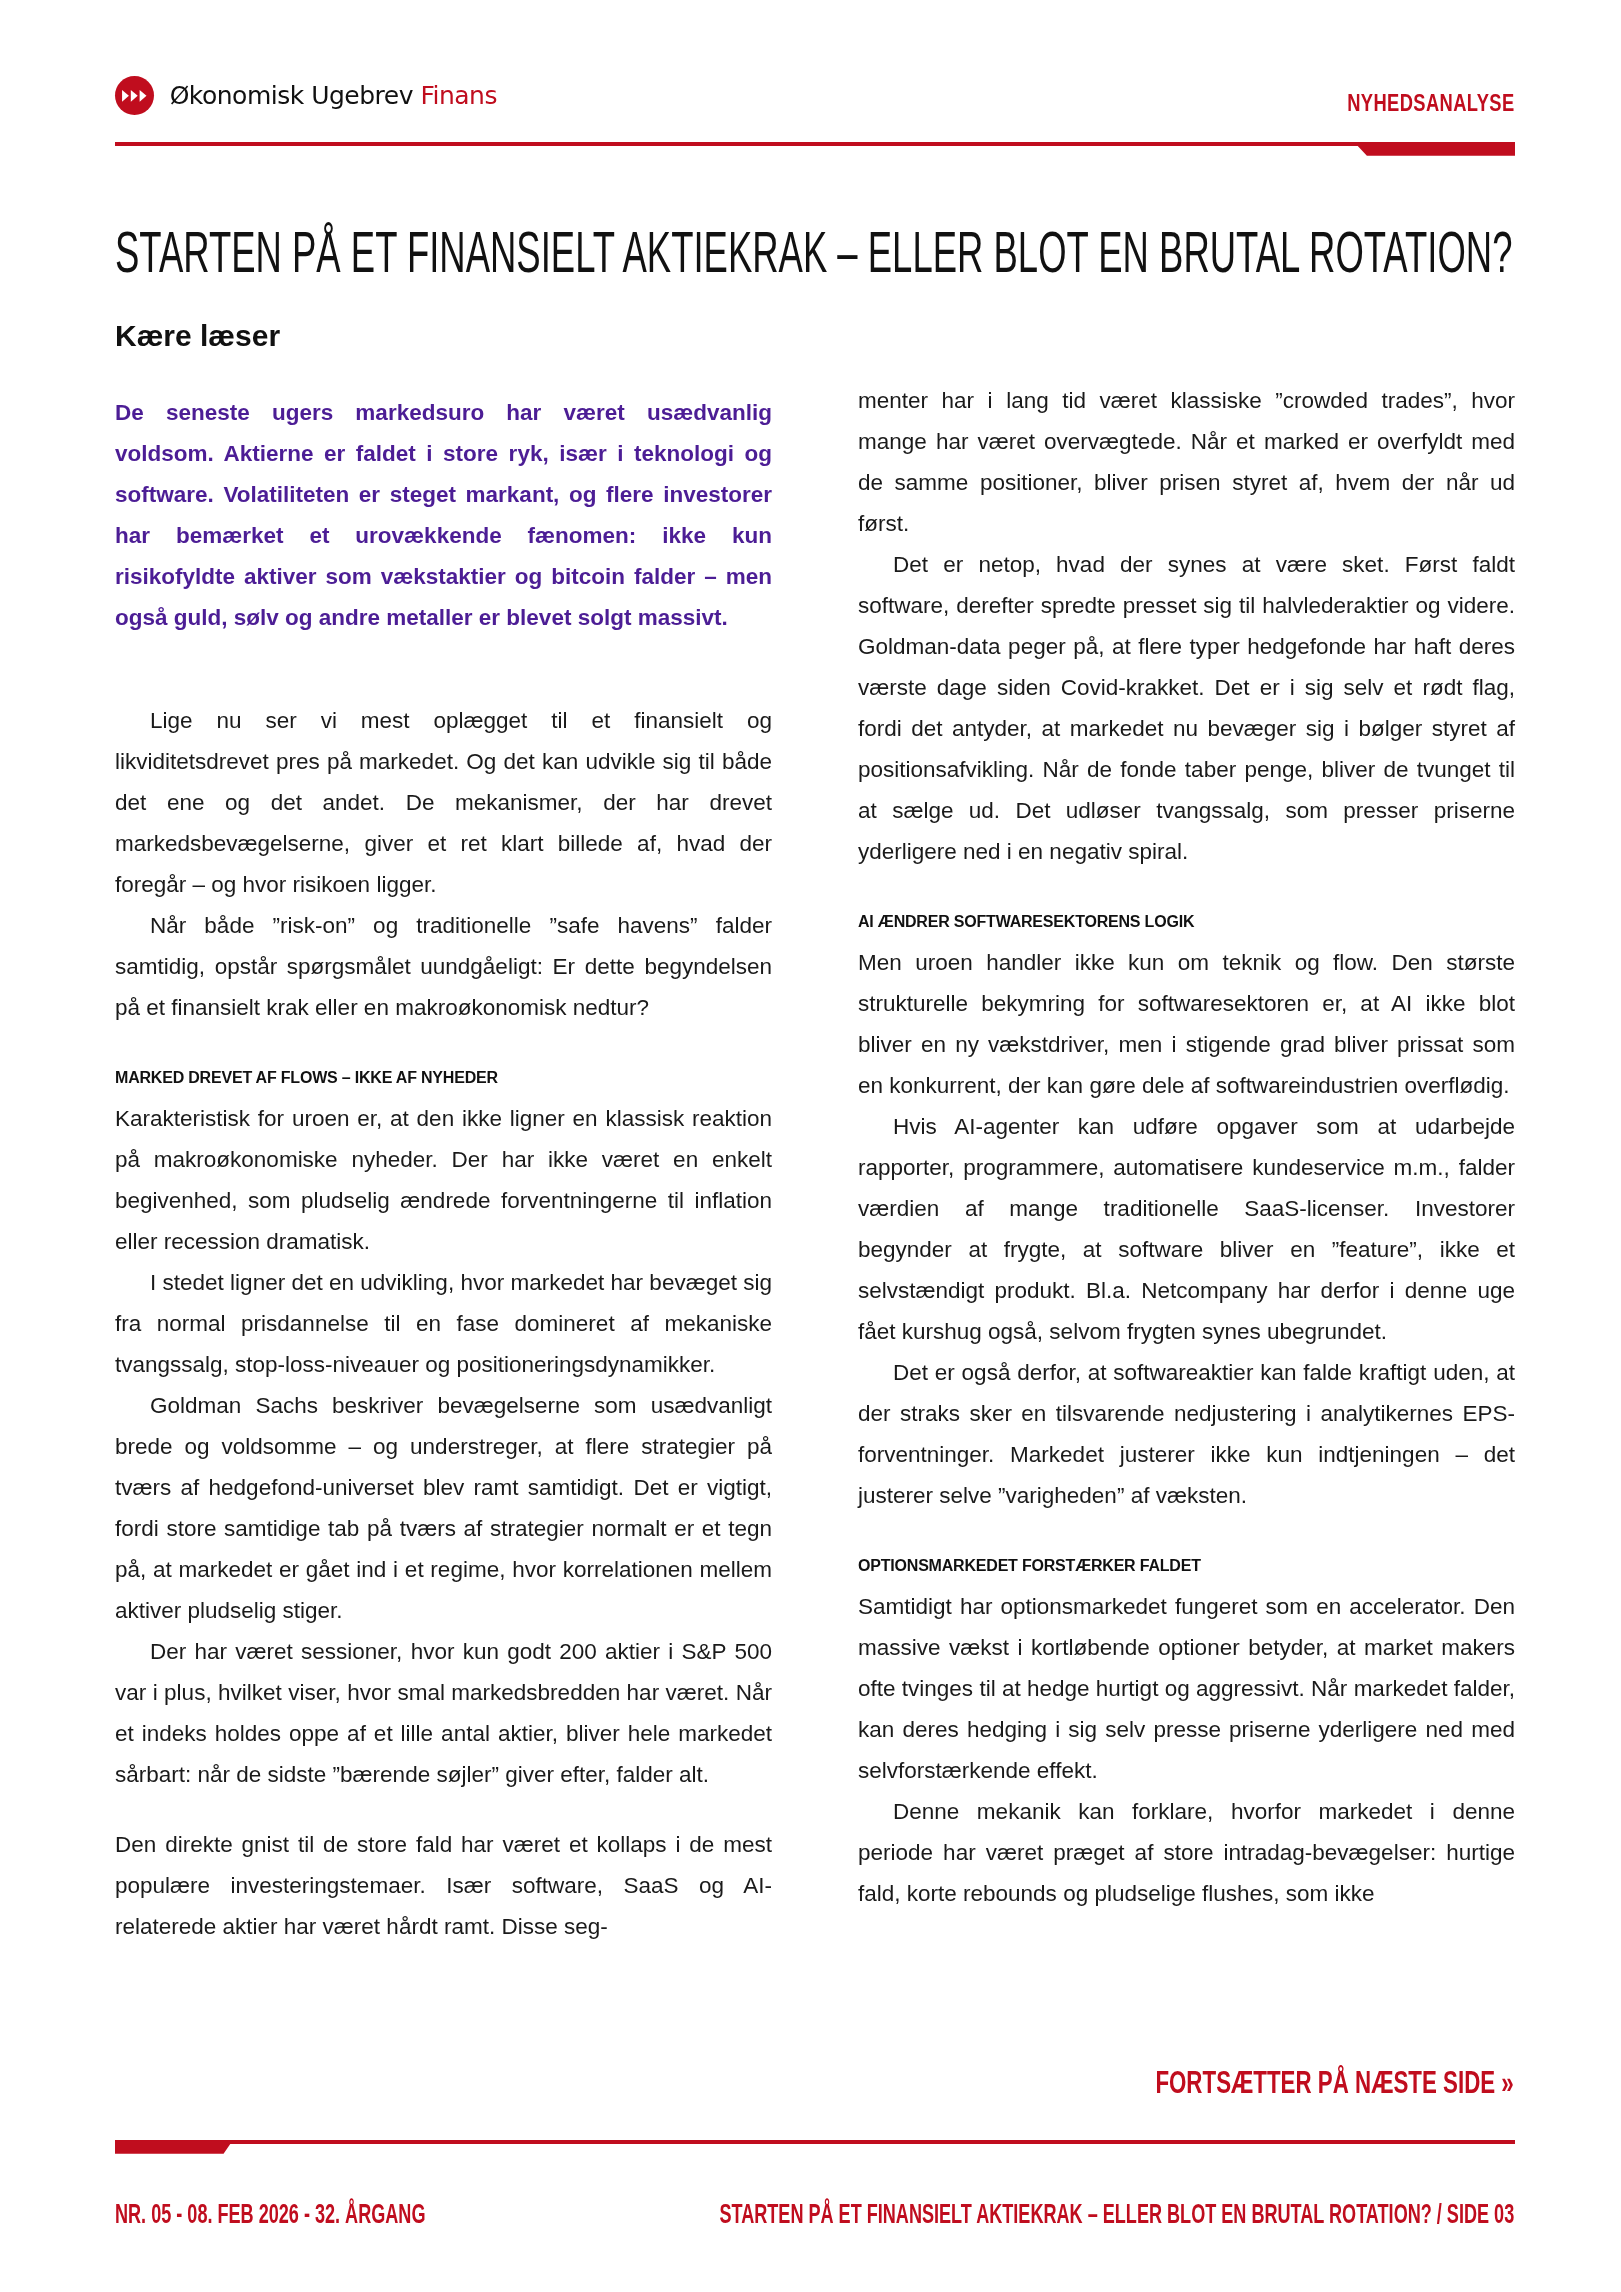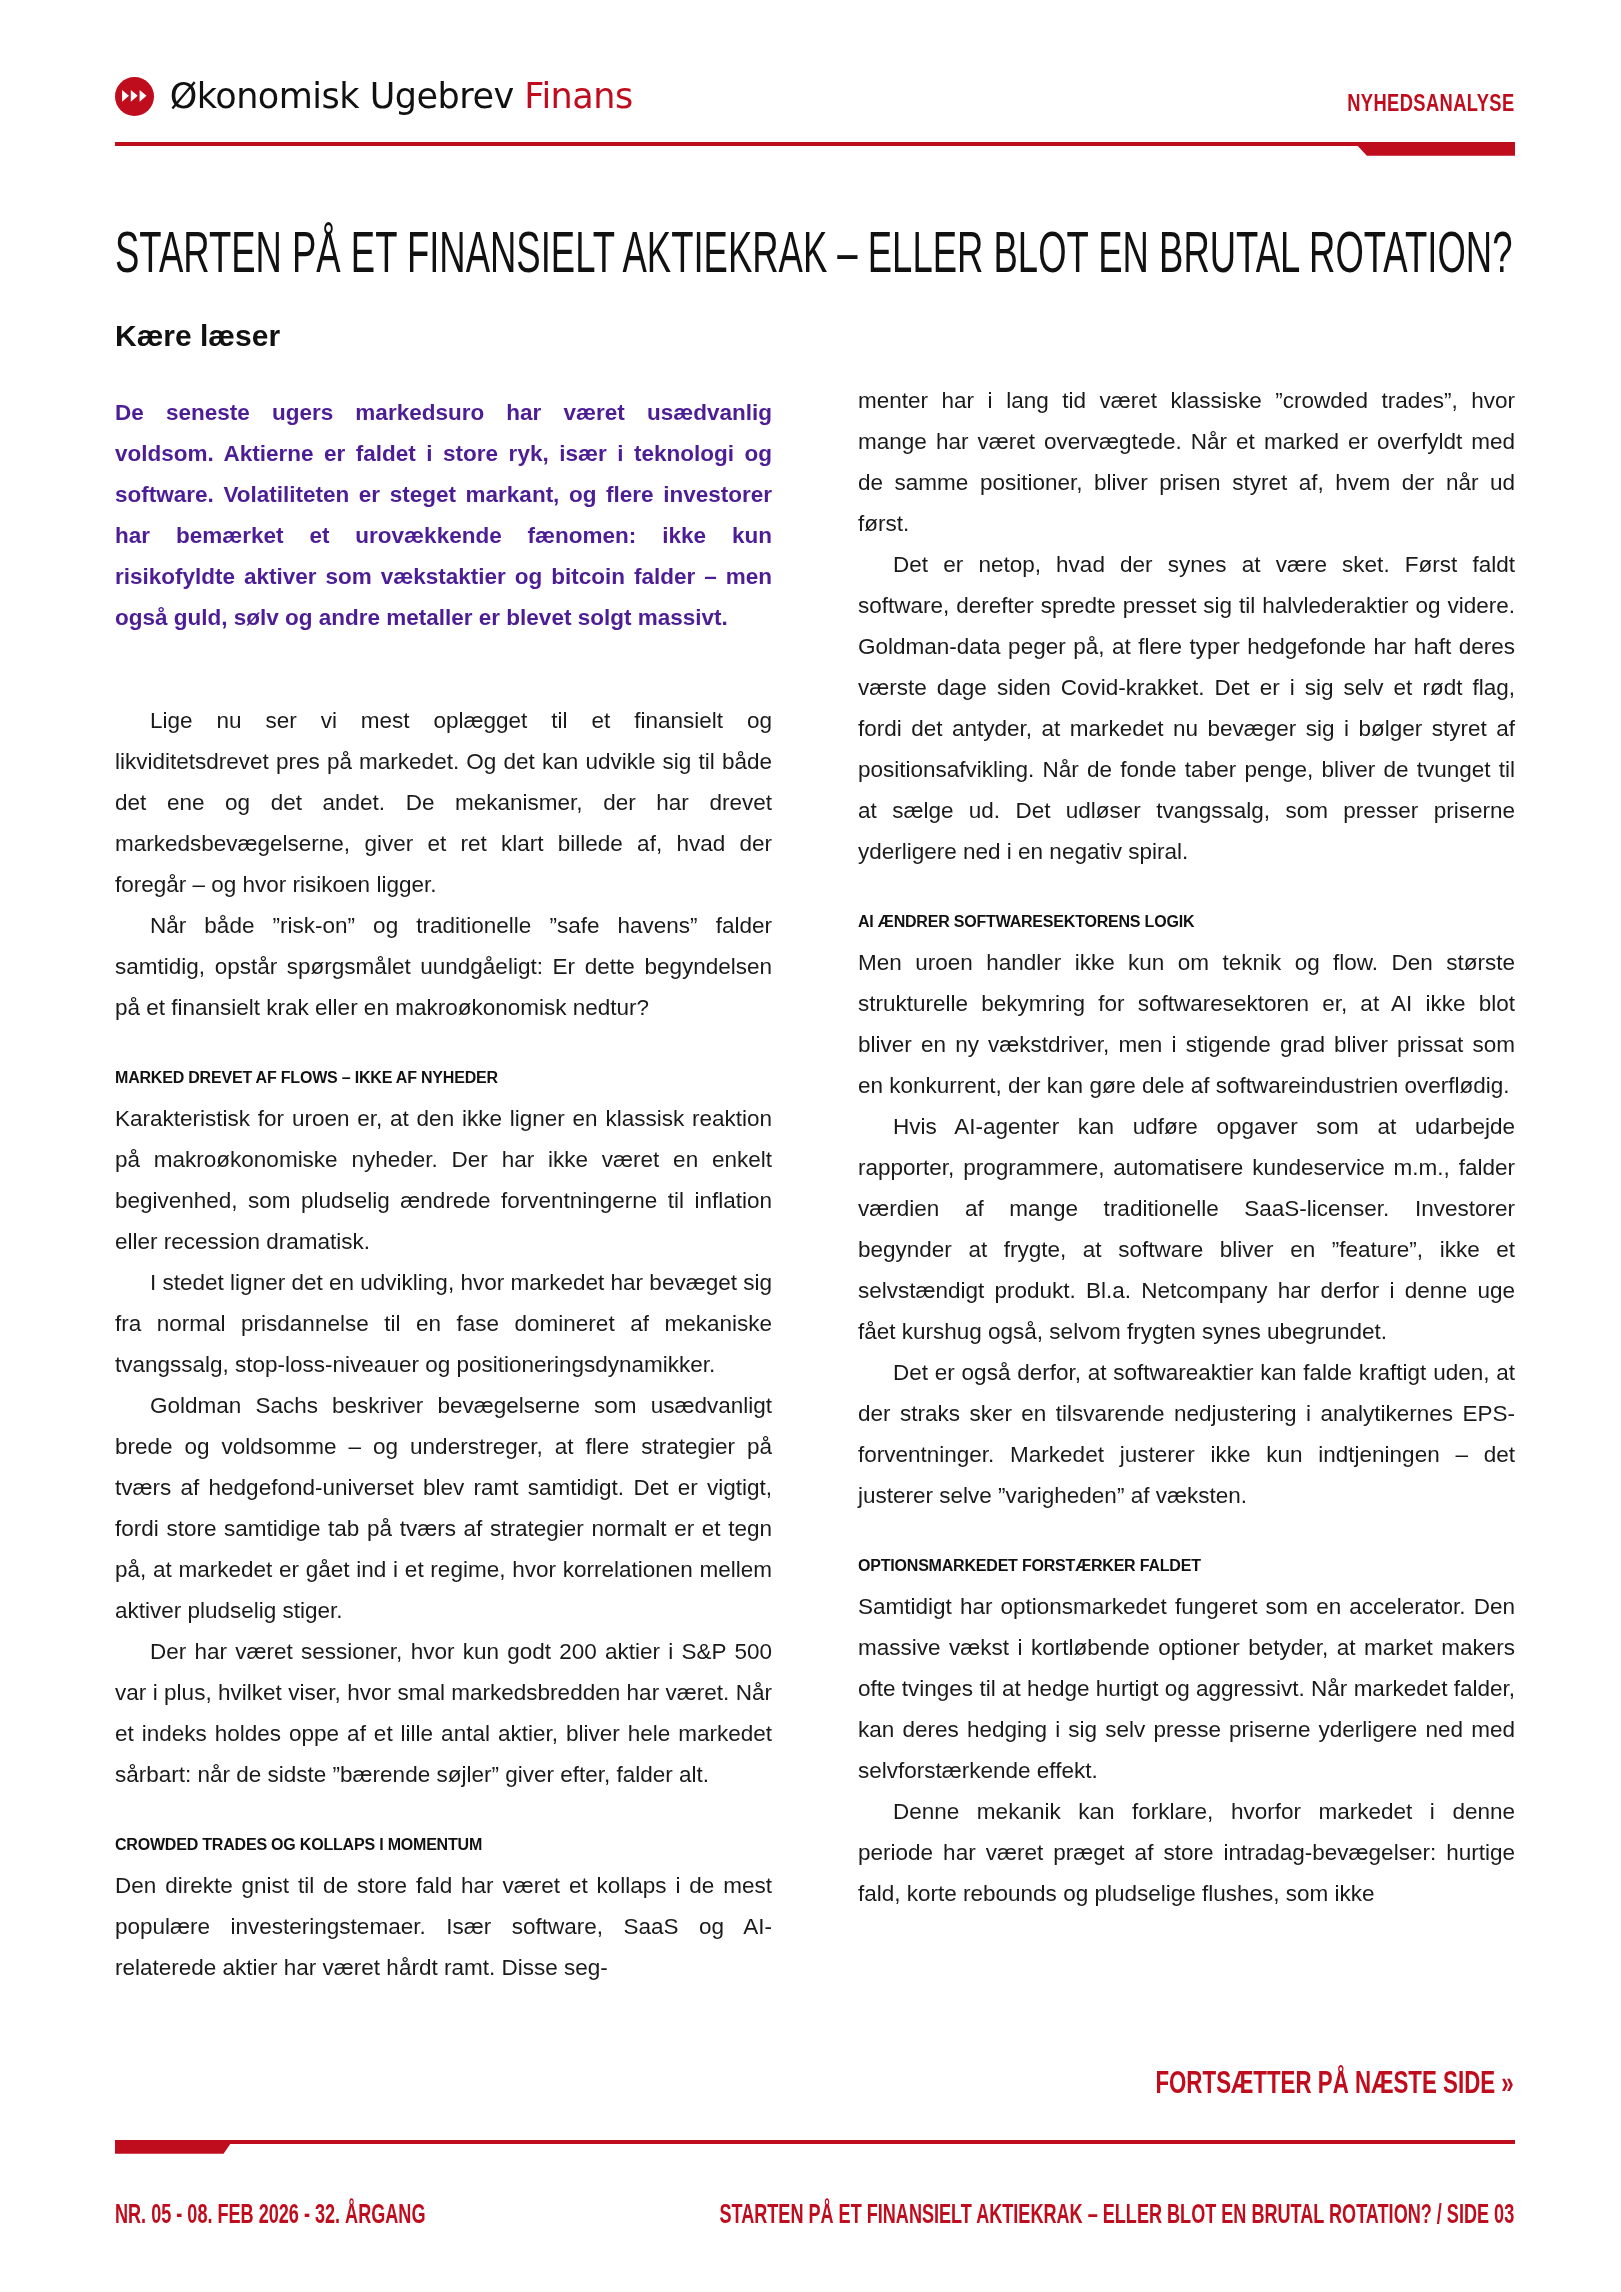--- a/index.html
+++ b/index.html
@@ -5,21 +5,21 @@
   html, body { margin: 0; padding: 0; background: #ffffff; }
   body { width: 1621px; height: 2293px; position: relative; overflow: hidden;
          font-family: "Liberation Sans", "DejaVu Sans", sans-serif; color: #111; }
 
   
   .header { position: absolute; left: 115px; top: 76px; width: 1400px; height: 78px; }
   .logo { position: absolute; left: 0; top: 0; display: flex; align-items: center; }
   .logo-badge { width: 39px; height: 39px; border-radius: 50%; background: #c00d1e;
                 display: flex; align-items: center; justify-content: center; margin-right: 15.7px; }
   .logo-badge svg { display: block; }
-  .logo-text { font-family: "DejaVu Sans", sans-serif; font-size: 35px; letter-spacing: -0.5px; color: #111; }
+  .logo-text { font-family: "DejaVu Sans", sans-serif; font-size: 25px; letter-spacing: -0.5px; color: #111; }
   .logo-text .accent { color: #c00d1e; }
   .section-label { position: absolute; right: 0; top: 13.7px; font-family: "Liberation Sans", sans-serif;
                    font-weight: bold; font-size: 23.5px; color: #c00d1e; transform: scaleX(0.78);
                    transform-origin: right center; letter-spacing: 0.5px; }
   .header-rule { position: absolute; left: 0; top: 66px; width: 1400px; height: 3.9px; background: #c00d1e; }
   .header-rule-thick { position: absolute; right: 0; top: 66px; width: 161px; height: 13.7px; background: #c00d1e;
                        clip-path: polygon(4% 0, 100% 0, 100% 100%, 8% 100%, 0 0); }
 
   
   .title { position: absolute; left: 115px; top: 221px; width: 1470px; font-family: "Liberation Sans Narrow","Liberation Sans", sans-serif;
@@ -77,21 +77,20 @@
   <div class="gap-lg" style="height:62px"></div>
   <p class="indent">Lige nu ser vi mest oplægget til et finansielt og likviditetsdrevet pres på markedet. Og det kan udvikle sig til både det ene og det andet. De mekanismer, der har drevet markedsbevægelserne, giver et ret klart billede af, hvad der foregår – og hvor risikoen ligger.</p>
   <p class="indent">Når både ”risk-on” og traditionelle ”safe havens” falder samtidig, opstår spørgsmålet uundgåeligt: Er dette begyndelsen på et finansielt krak eller en makroøkonomisk nedtur?</p>
   <div class="gap-sm" style="height:29px"></div>
   <h2>MARKED DREVET AF FLOWS – IKKE AF NYHEDER</h2>
   <p>Karakteristisk for uroen er, at den ikke ligner en klassisk reaktion på makroøkonomiske nyheder. Der har ikke været en enkelt begivenhed, som pludselig ændrede forventningerne til inflation eller recession dramatisk.</p>
   <p class="indent">I stedet ligner det en udvikling, hvor markedet har bevæget sig fra normal prisdannelse til en fase domineret af mekaniske tvangssalg, stop-loss-niveauer og positioneringsdynamikker.</p>
   <p class="indent">Goldman Sachs beskriver bevægelserne som usædvanligt brede og voldsomme – og understreger, at flere strategier på tværs af hedgefond-universet blev ramt samtidigt. Det er vigtigt, fordi store samtidige tab på tværs af strategier normalt er et tegn på, at markedet er gået ind i et regime, hvor korrelationen mellem aktiver pludselig stiger.</p>
   <p class="indent">Der har været sessioner, hvor kun godt 200 aktier i S&amp;P 500 var i plus, hvilket viser, hvor smal markedsbredden har været. Når et indeks holdes oppe af et lille antal aktier, bliver hele markedet sårbart: når de sidste ”bærende søjler” giver efter, falder alt.</p>
   <div class="gap-sm" style="height:29px"></div>
-  <h2>CROWDED TRADES OG KOLLAPS I MOMENTUM</h2>
   <p>Den direkte gnist til de store fald har været et kollaps i de mest populære investeringstemaer. Især software, SaaS og AI-relaterede aktier har været hårdt ramt. Disse seg-</p>
 </div>
 
 <div class="col col-right">
   <p>menter har i lang tid været klassiske ”crowded trades”, hvor mange har været overvægtede. Når et marked er overfyldt med de samme positioner, bliver prisen styret af, hvem der når ud først.</p>
   <p class="indent">Det er netop, hvad der synes at være sket. Først faldt software, derefter spredte presset sig til halvlederaktier og videre. Goldman-data peger på, at flere typer hedgefonde har haft deres værste dage siden Covid-krakket. Det er i sig selv et rødt flag, fordi det antyder, at markedet nu bevæger sig i bølger styret af positionsafvikling. Når de fonde taber penge, bliver de tvunget til at sælge ud. Det udløser tvangssalg, som presser priserne yderligere ned  i en negativ spiral.</p>
   <div class="gap-sm" style="height:29px"></div>
   <h2>AI ÆNDRER SOFTWARESEKTORENS LOGIK</h2>
   <p>Men uroen handler ikke kun om teknik og flow. Den største strukturelle bekymring for softwaresektoren er, at AI ikke blot bliver en ny vækstdriver, men i stigende grad bliver prissat som en konkurrent, der kan gøre dele af softwareindustrien overflødig.</p>
   <p class="indent">Hvis AI-agenter kan udføre opgaver som at udarbejde rapporter, programmere, automatisere kundeservice m.m., falder værdien af mange traditionelle SaaS-licenser. Investorer begynder at frygte, at software bliver en ”feature”, ikke et selvstændigt produkt. Bl.a. Netcompany har derfor i denne uge fået kurshug også, selvom frygten synes ubegrundet.</p>

